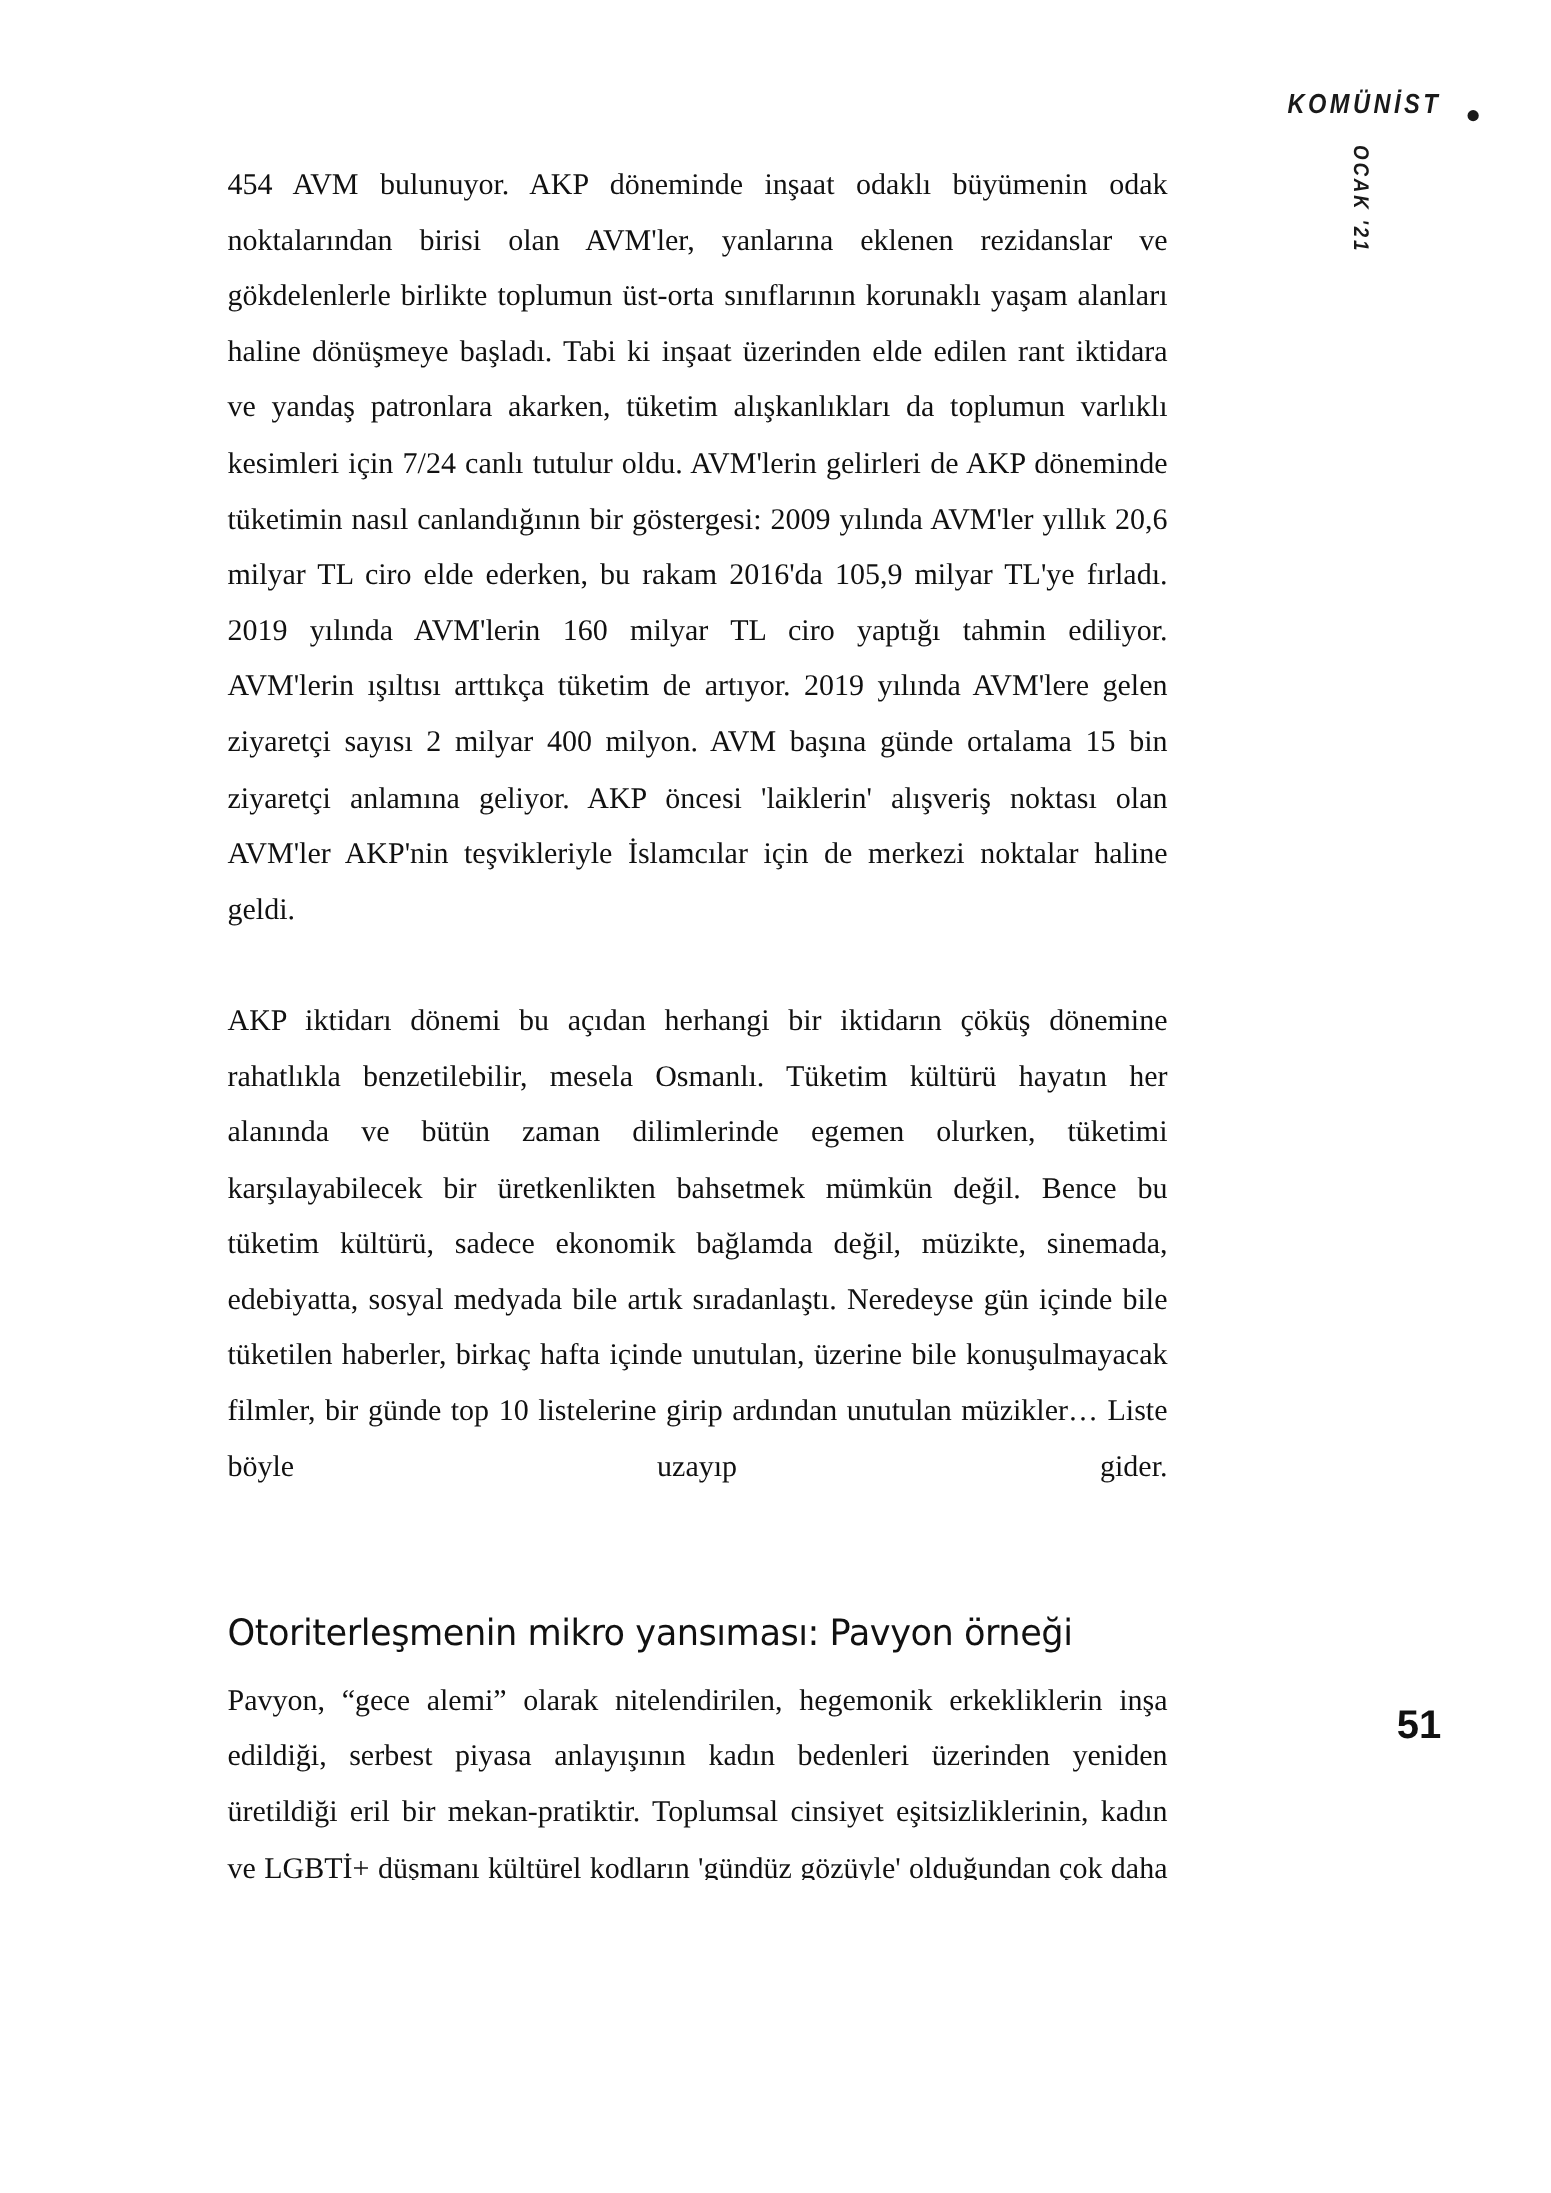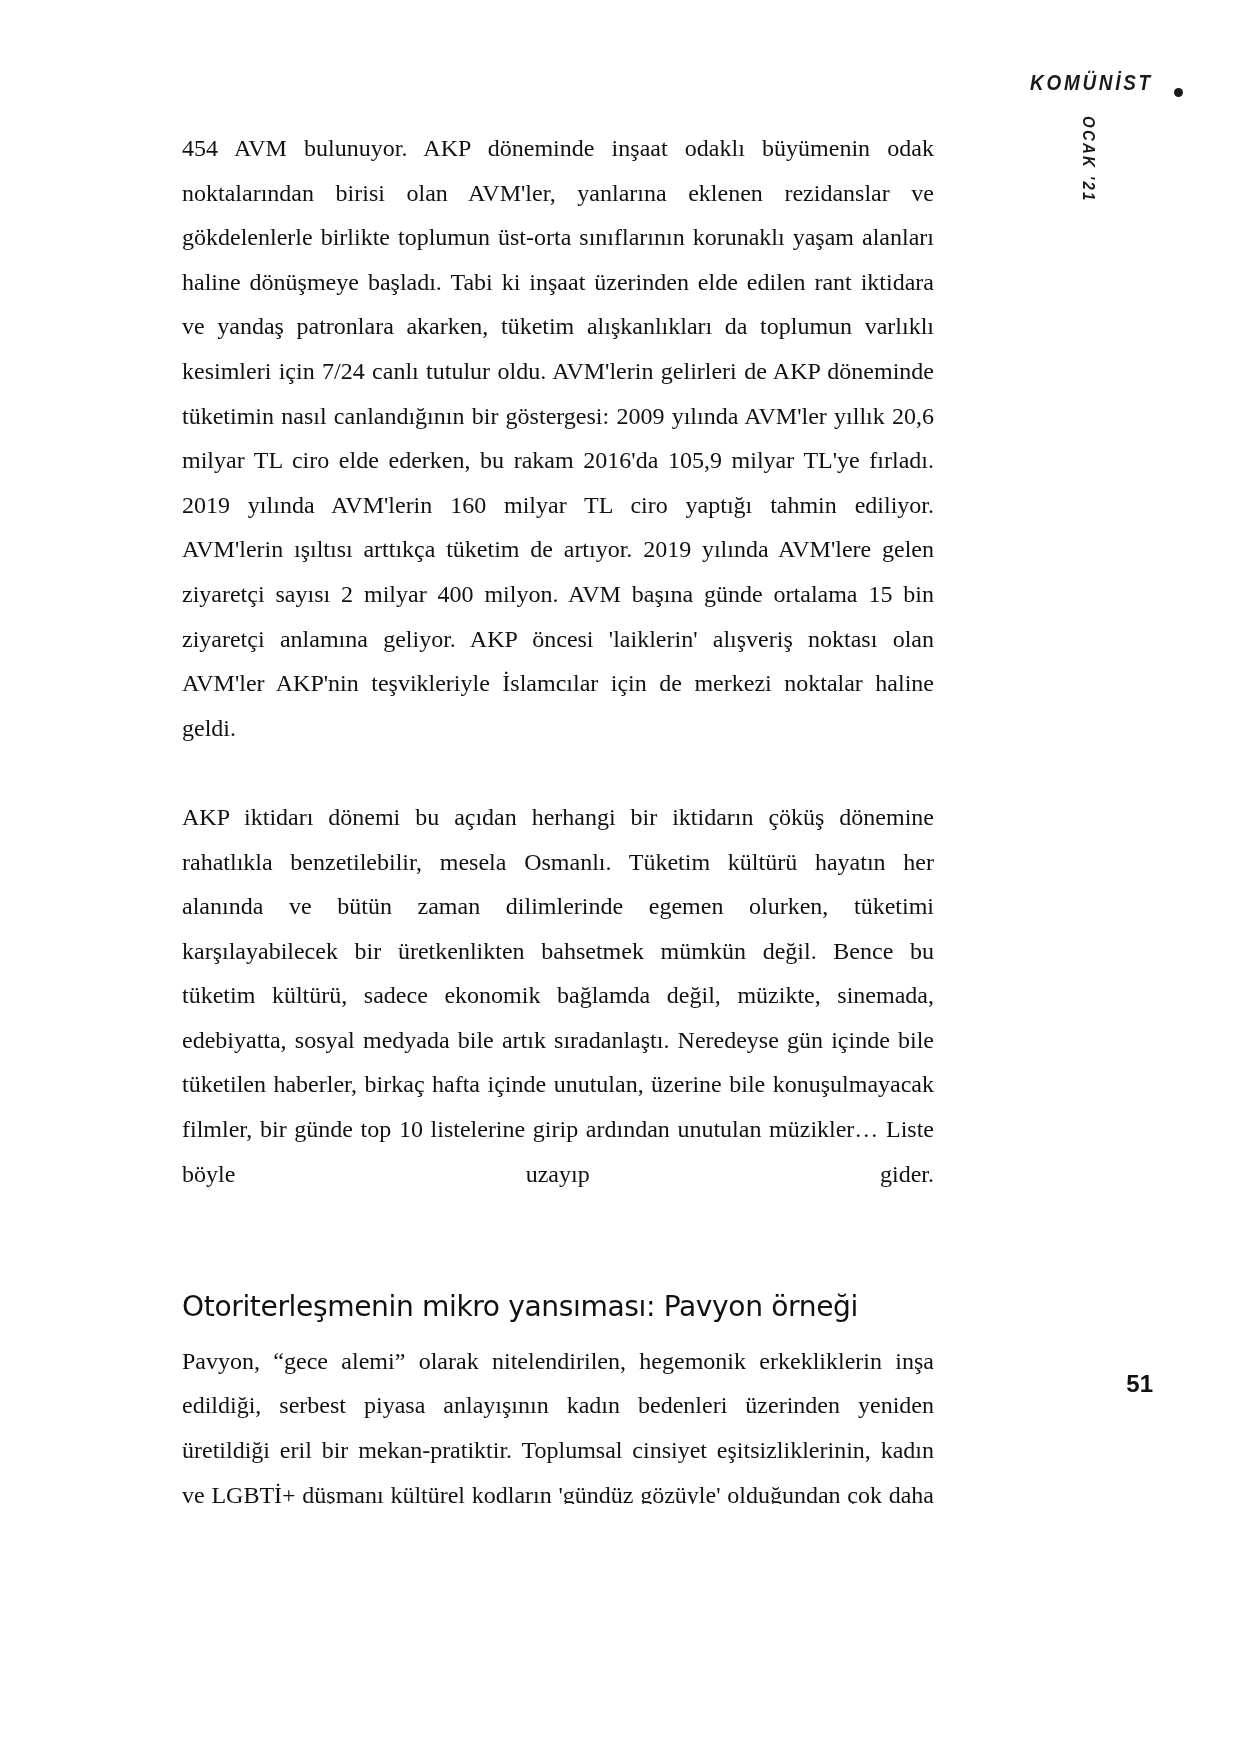--- a/index.html
+++ b/index.html
@@ -105,21 +105,21 @@
     white-space: nowrap;
   }
 
   
   .page-number {
     position: absolute;
     right: 88px;
     bottom: 106px;
     font-family: "Liberation Sans", "DejaVu Sans", sans-serif;
     font-weight: 700;
-    font-size: 24px;
+    font-size: 32px;
     color: #111111;
   }
 </style>
 </head>
 <body>
 
 <div class="page">
 
   <div class="running-header">
     <div class="header-title">KOMÜNİST</div>

